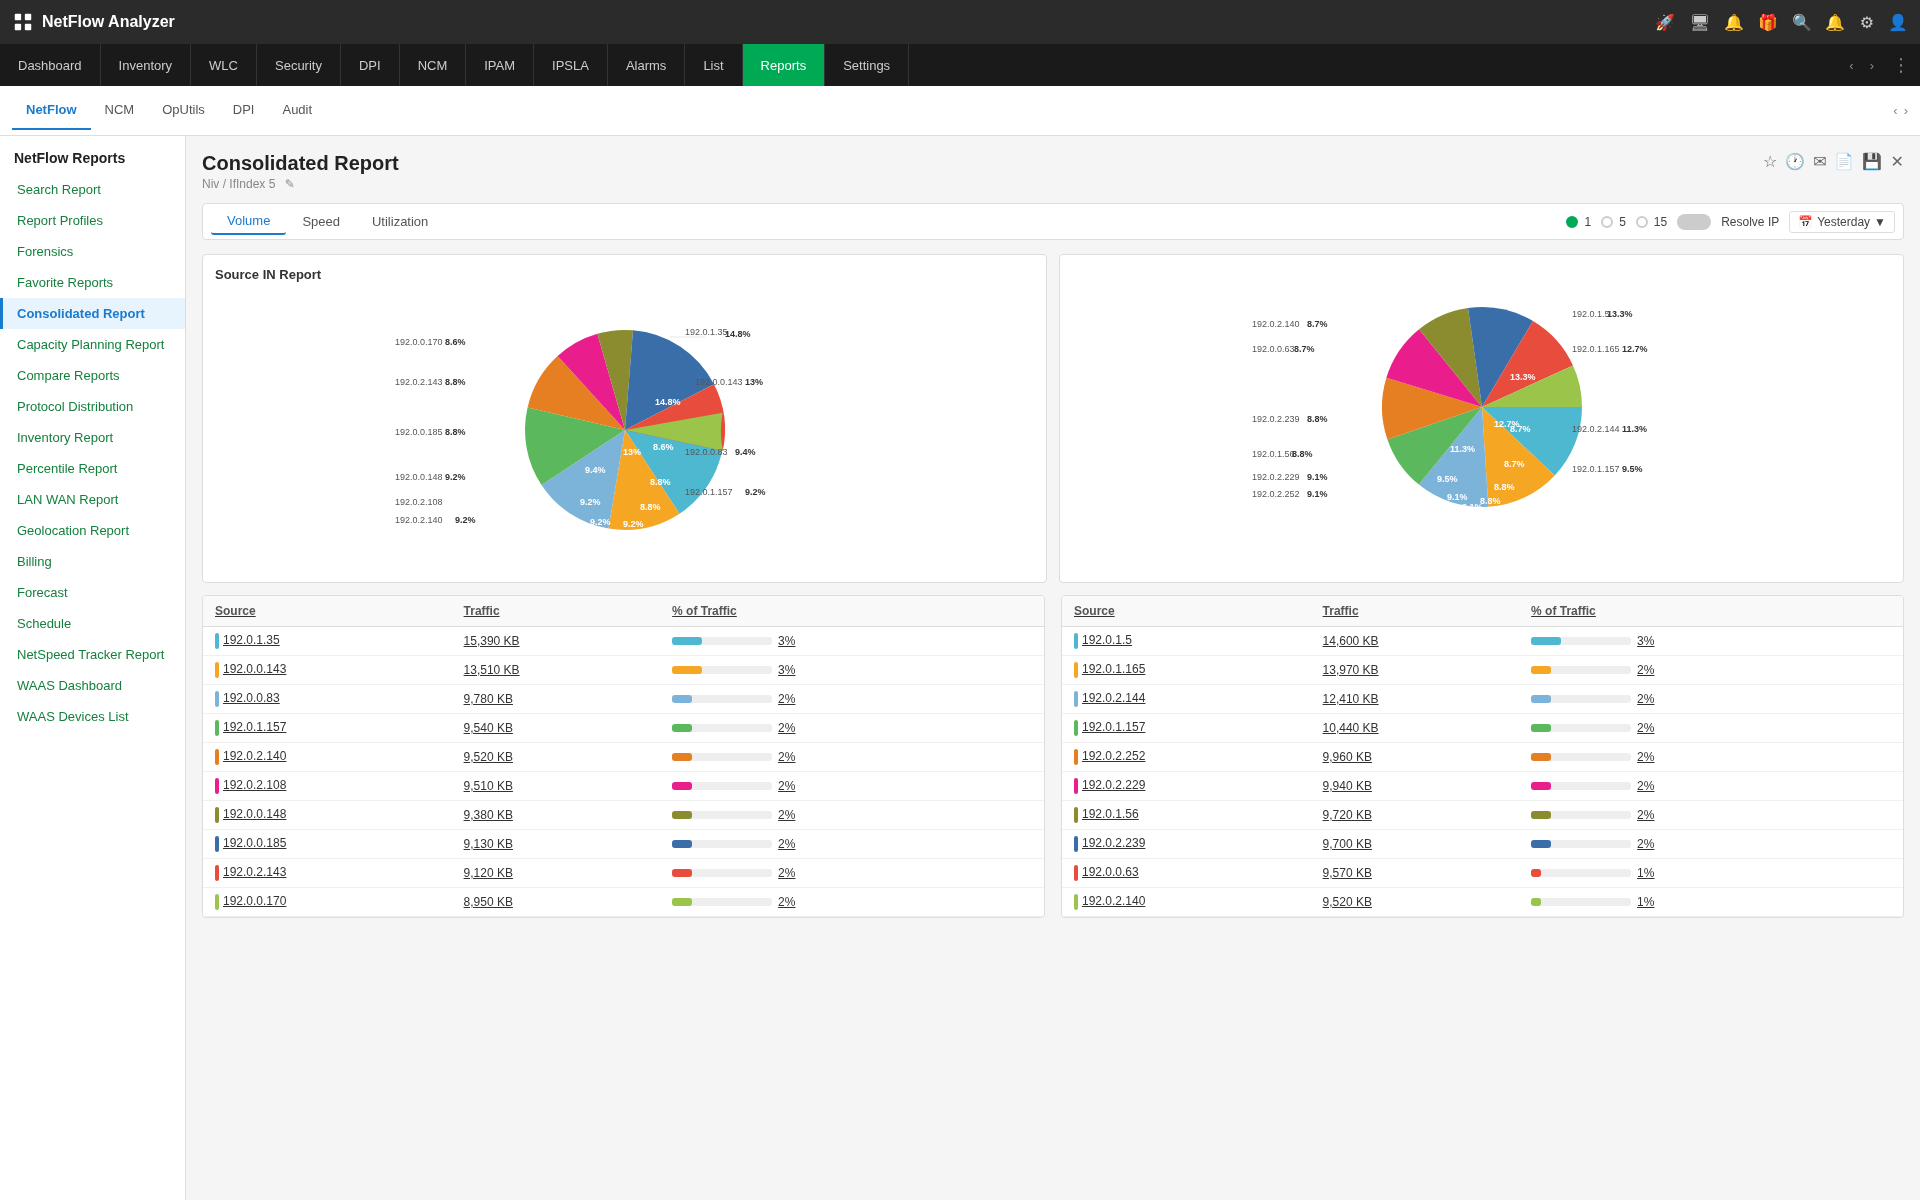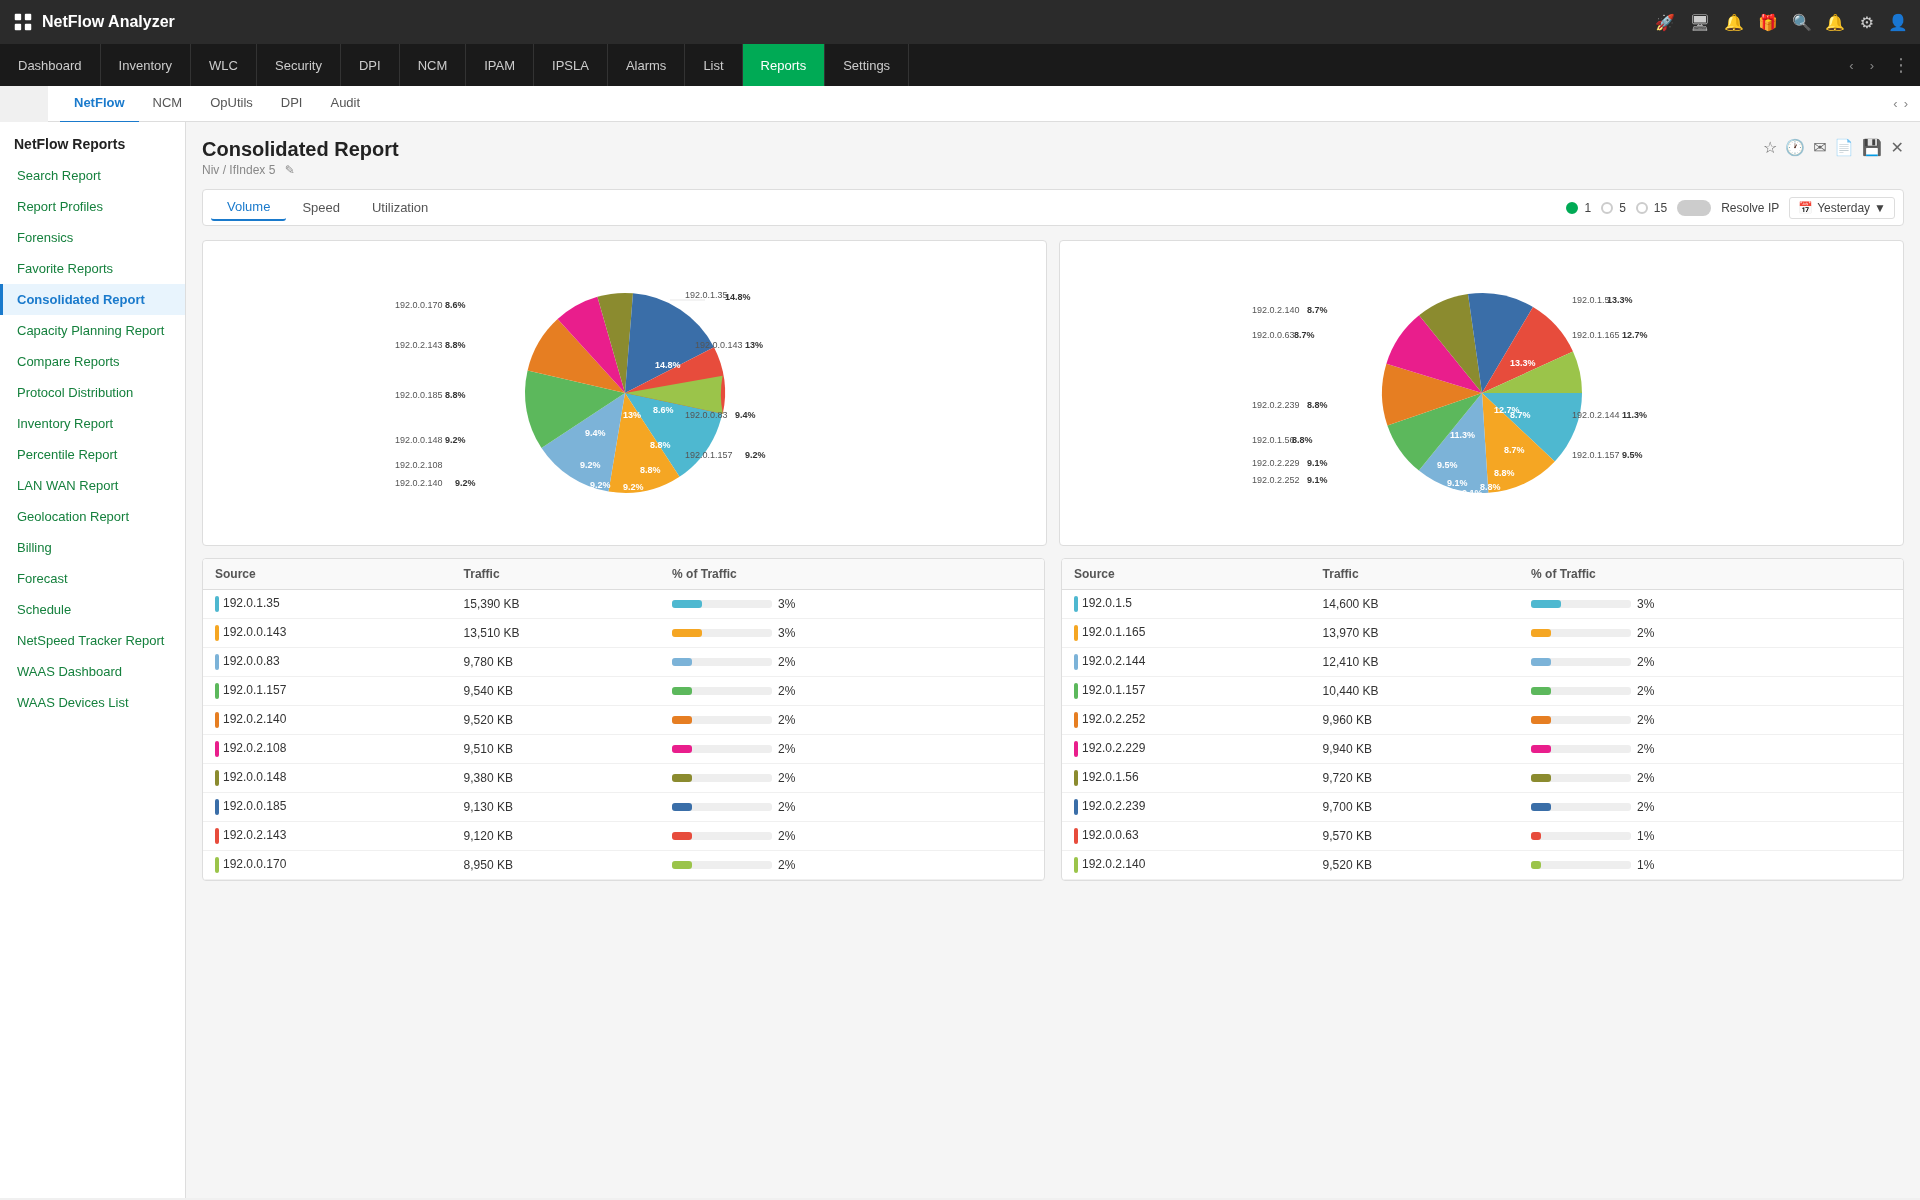--- a/index.html
+++ b/index.html
@@ -42,26 +42,25 @@
     }
     .main-nav-item.active { background: #00aa55; color: #fff; }
     .main-nav-right { margin-left: auto; display: flex; gap: 0; }
     .main-nav-arrow { color: #888; padding: 0 8px; height: 42px; display: flex; align-items: center; cursor: pointer; }
     .main-nav-more { color: #888; padding: 0 10px; height: 42px; display: flex; align-items: center; cursor: pointer; font-size: 18px; }
 
     
     .sub-nav {
       background: #fff;
       border-bottom: 1px solid #ddd;
-      height: 36px;
+      height: 50px;
       display: flex;
       align-items: center;
       padding: 0 12px;
       gap: 0;
-      margin-left: 48px;
     }
     .sub-nav-item {
       padding: 0 14px;
       height: 38px;
       display: flex;
       align-items: center;
       cursor: pointer;
       font-size: 13px;
       color: #555;
       border-bottom: 2px solid transparent;
@@ -181,20 +180,21 @@
       justify-content: center;
       align-items: center;
       height: 280px;
       position: relative;
     }
 
     
     .tables-row {
       display: flex;
       gap: 16px;
+      text-decoration: underline;
     }
     .table-panel {
       flex: 1;
       background: #fff;
       border: 1px solid #ddd;
       border-radius: 4px;
       overflow: hidden;
     }
     .data-table { width: 100%; border-collapse: collapse; }
     .data-table th {
@@ -343,20 +343,21 @@
           <span>📅</span>
           <span>Yesterday</span>
           <span>▼</span>
         </div>
       </div>
     </div>
 
     <div class="charts-row">
 
       <div class="chart-panel">
+        <div class="chart-title">Source IN Report</div>
         <div class="chart-area">
           <svg width="500" height="270" viewBox="0 0 500 270">
 
             <g transform="translate(250,135)">
 
               <path d="M0,0 L97.6,-17.3 A100,100 0 0,1 54.5,83.8 Z" fill="#4eb8d0"></path>
 
               <path d="M0,0 L54.5,83.8 A100,100 0 0,1 -16.5,98.6 Z" fill="#f5a623"></path>
 
               <path d="M0,0 L-16.5,98.6 A100,100 0 0,1 -83.5,55.0 Z" fill="#7cb3d8"></path>

